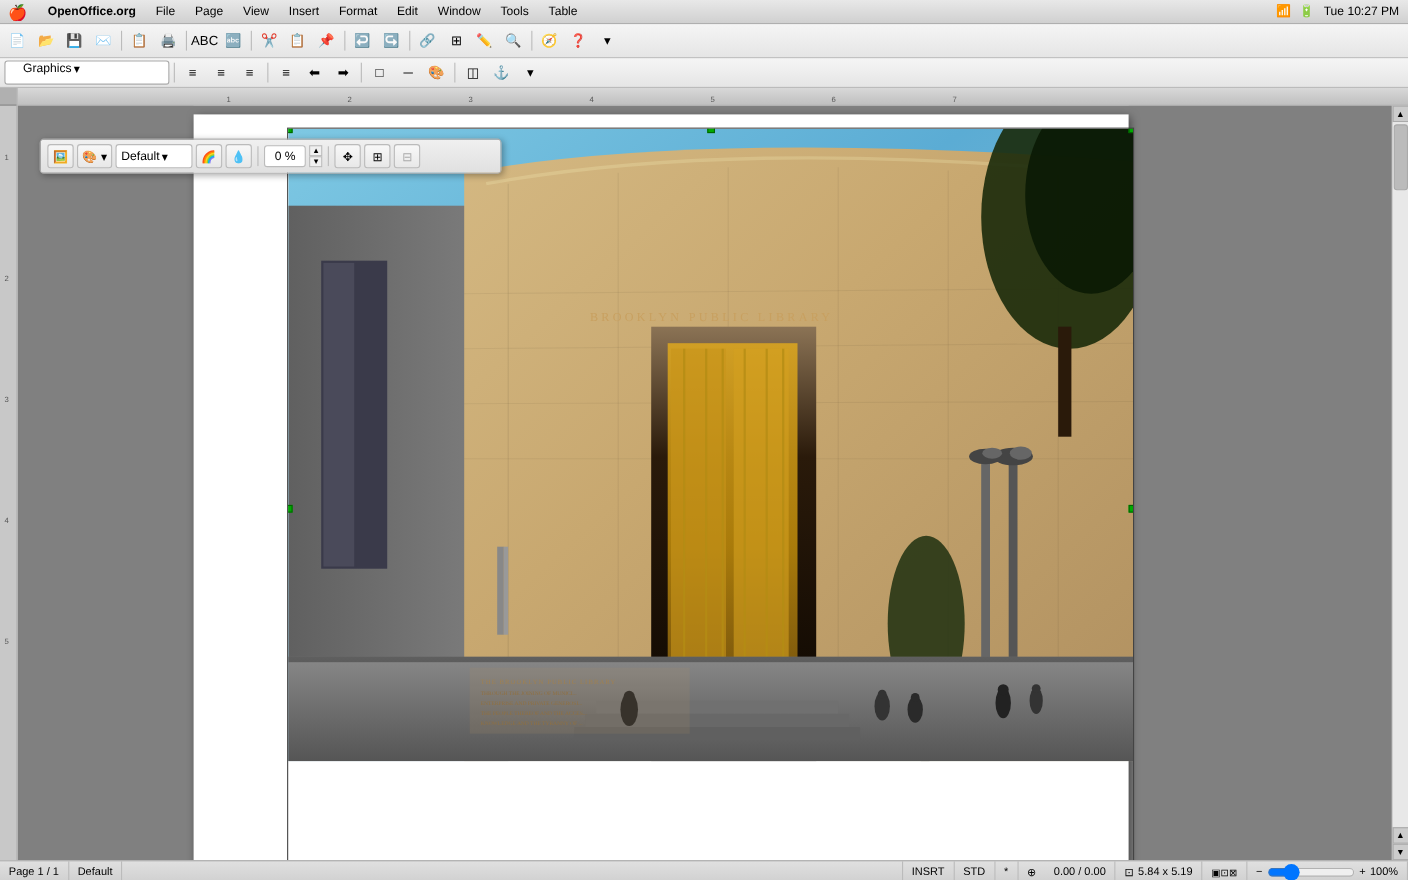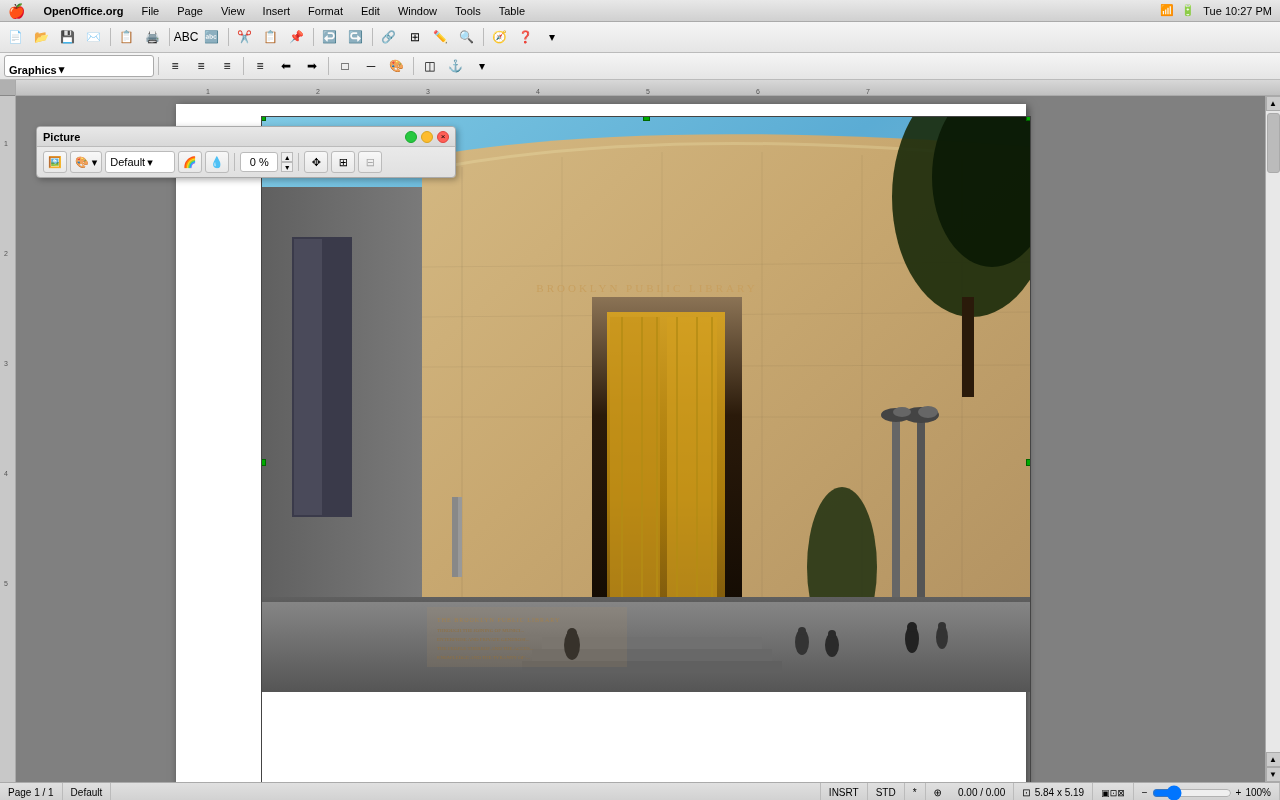--- a/index.html
+++ b/index.html
@@ -38,25 +38,24 @@
     .tb-sep { width: 1px; height: 18px; background: #bbb; margin: 0 2px; }
 
     
     .graphics-toolbar {
       background: linear-gradient(to bottom, #f5f5f5, #e5e5e5);
       border-bottom: 1px solid #bbb;
       padding: 2px 4px;
       display: flex; align-items: center; gap: 2px;
     }
     .gt-dropdown {
-      display: inline-flex; align-items: flex-end; height: 22px;
+      display: inline-flex; align-items: flex-start; height: 22px;
       border: 1px solid #aaa; border-radius: 3px; background: white;
-      padding: 0 4px; cursor: pointer; font-size: 11px; gap: 2px;
+      padding: 0 16px; cursor: pointer; font-size: 11px; gap: 2px;
       min-width: 150px;
-      font-weight: bold;
     }
 
     
     .ruler-left {
       width: 16px;
       background: linear-gradient(to right, #ccc, #d8d8d8);
       border-right: 1px solid #aaa;
       display: flex; flex-direction: column;
       position: relative;
     }
@@ -239,28 +238,20 @@
       <div style="position:absolute;left:630px;font-size:7px;color:#555;">5</div>
       <div style="position:absolute;left:740px;font-size:7px;color:#555;">6</div>
       <div style="position:absolute;left:850px;font-size:7px;color:#555;">7</div>
     </div>
 
     <div style="flex:1; display:flex; flex-direction:row; overflow:hidden;">
 
       <div style="flex:1; background:#808080; overflow:hidden; position:relative; display:flex;">
 
         <div class="picture-toolbar">
-          <div class="pt-titlebar">
-            <span class="pt-title">Picture</span>
-            <div style="display:flex;gap:4px;align-items:center;">
-              <div style="width:12px;height:12px;background:#28c840;border-radius:50%;border:1px solid #1aaa30;"></div>
-              <div style="width:12px;height:12px;background:#febc2e;border-radius:50%;border:1px solid #d9a520;"></div>
-              <div class="pt-close">×</div>
-            </div>
-          </div>
           <div class="pt-controls">
 
             <button class="pt-btn" title="Image mode">🖼️</button>
 
             <button class="pt-btn" title="Filter">🎨 ▾</button>
 
             <div class="pt-dropdown">
               <span>Default</span>
               <span>▾</span>
             </div>

